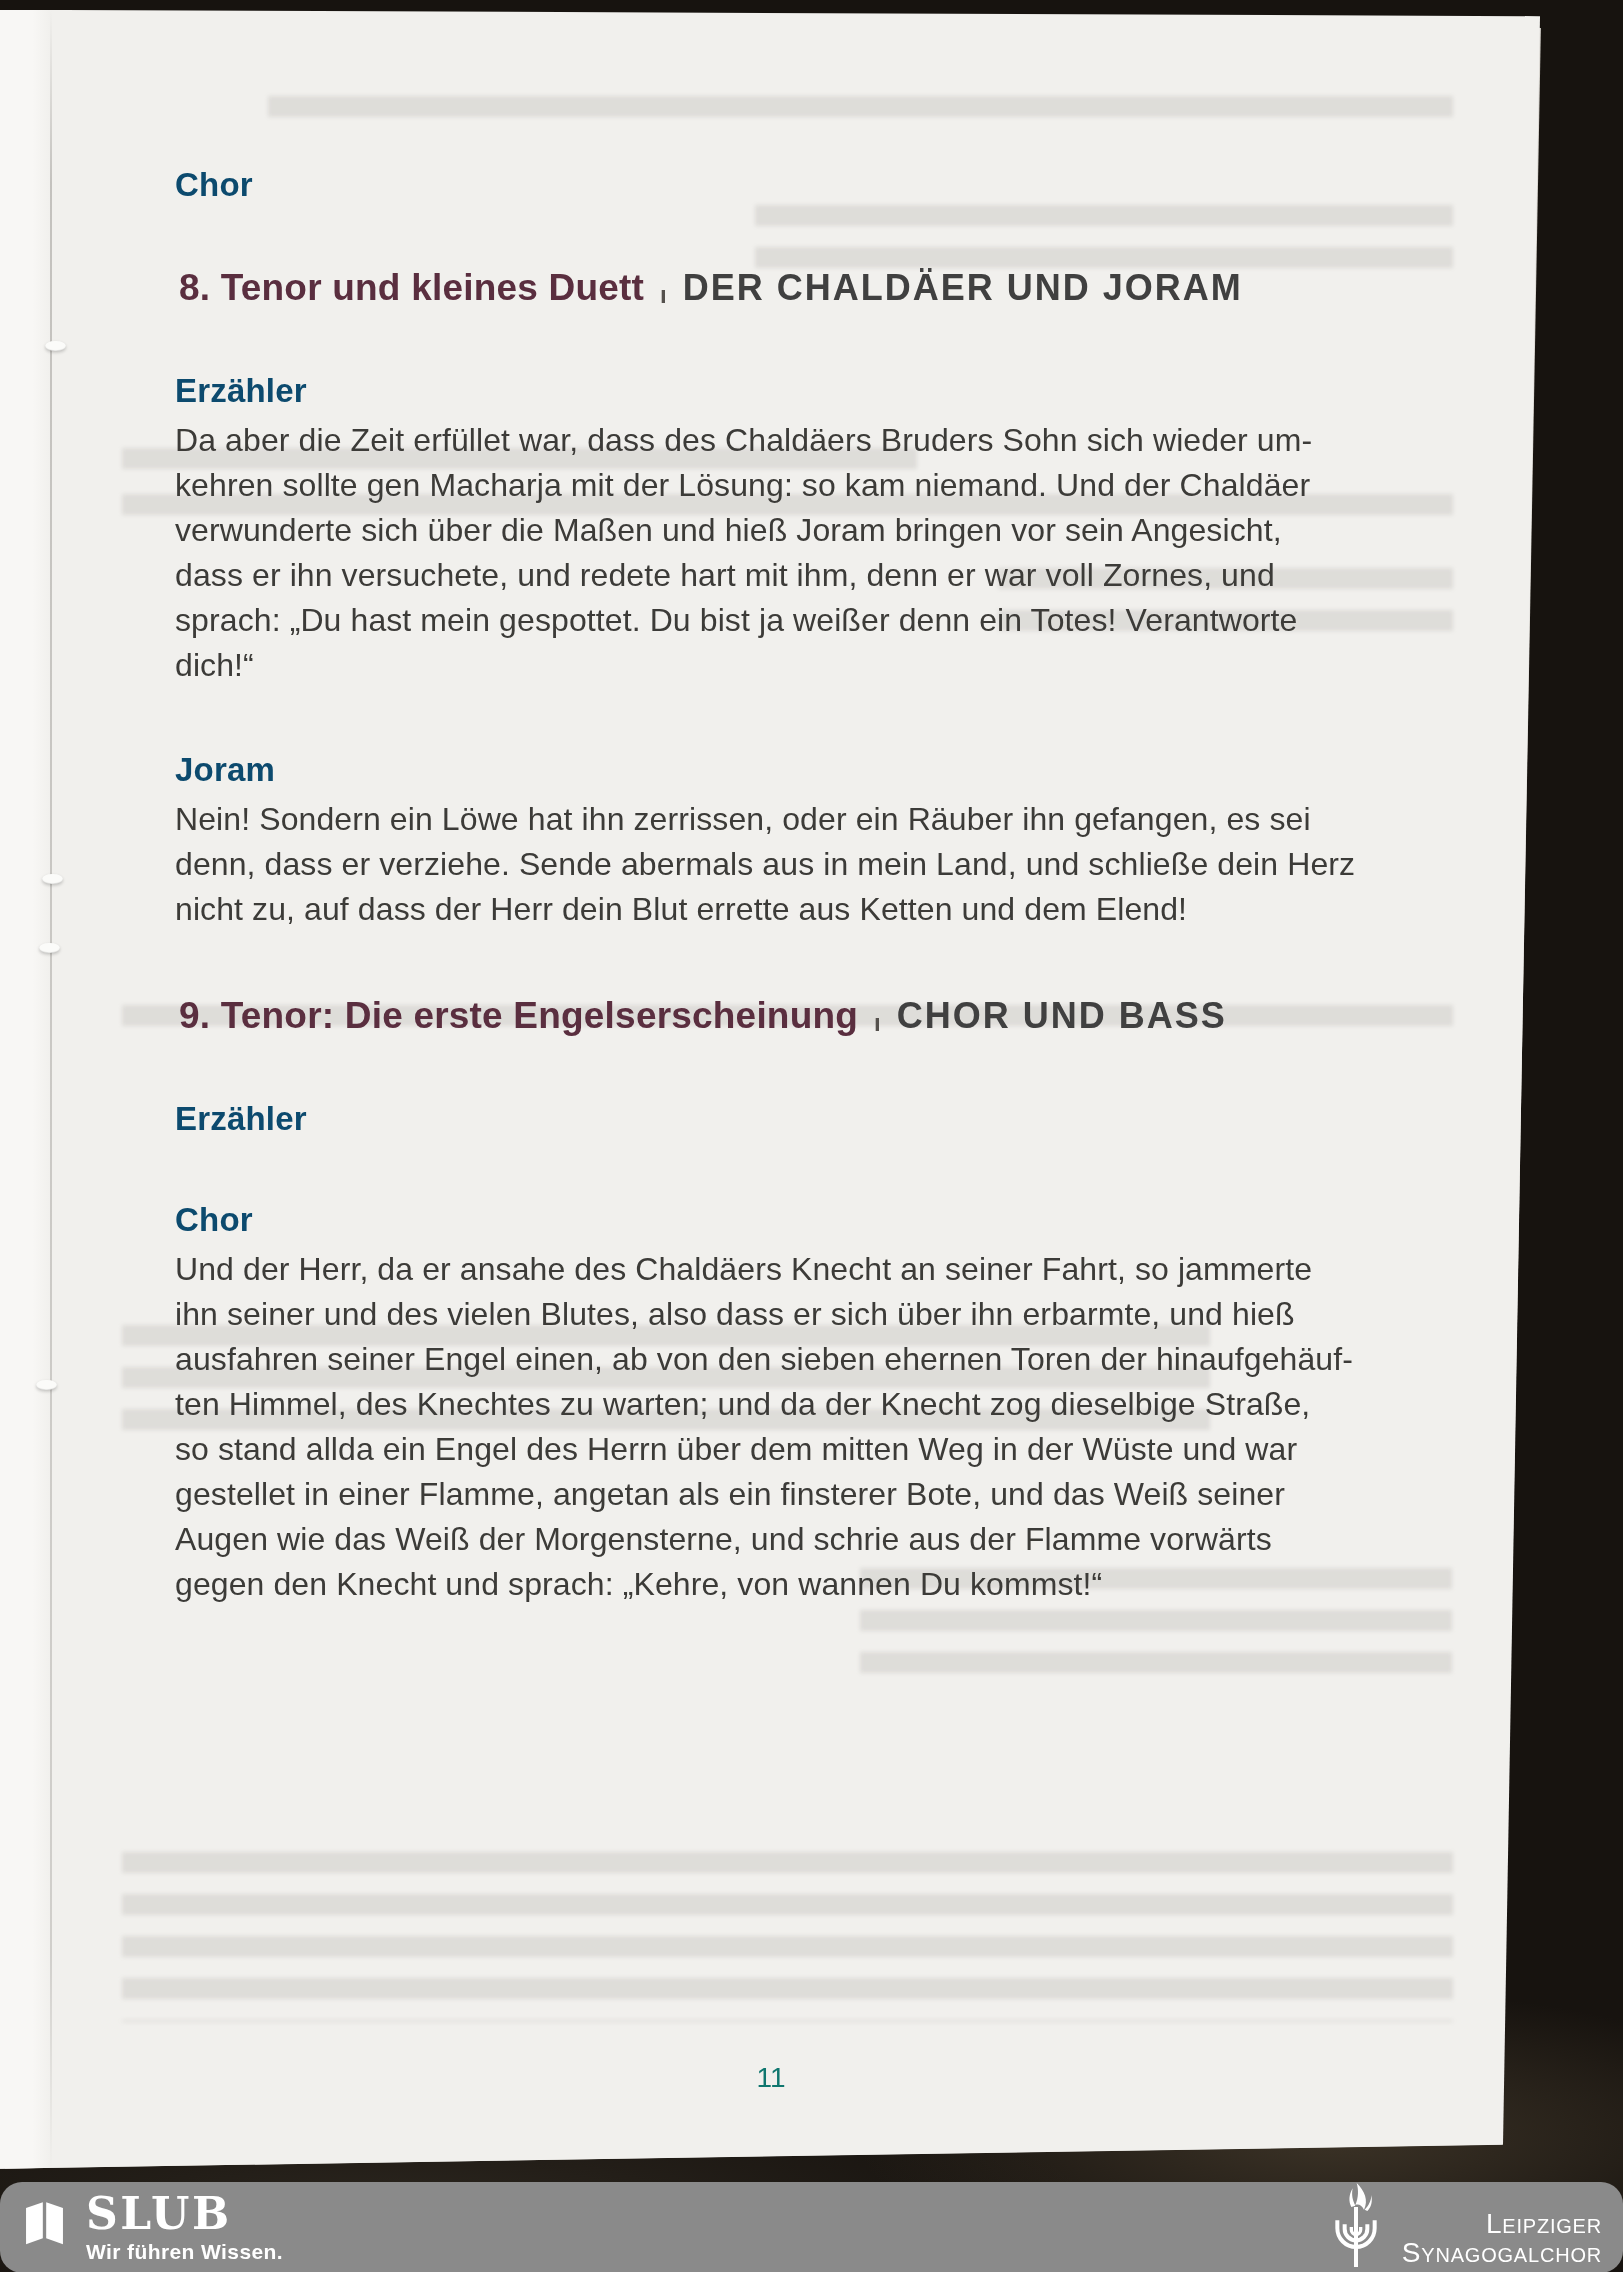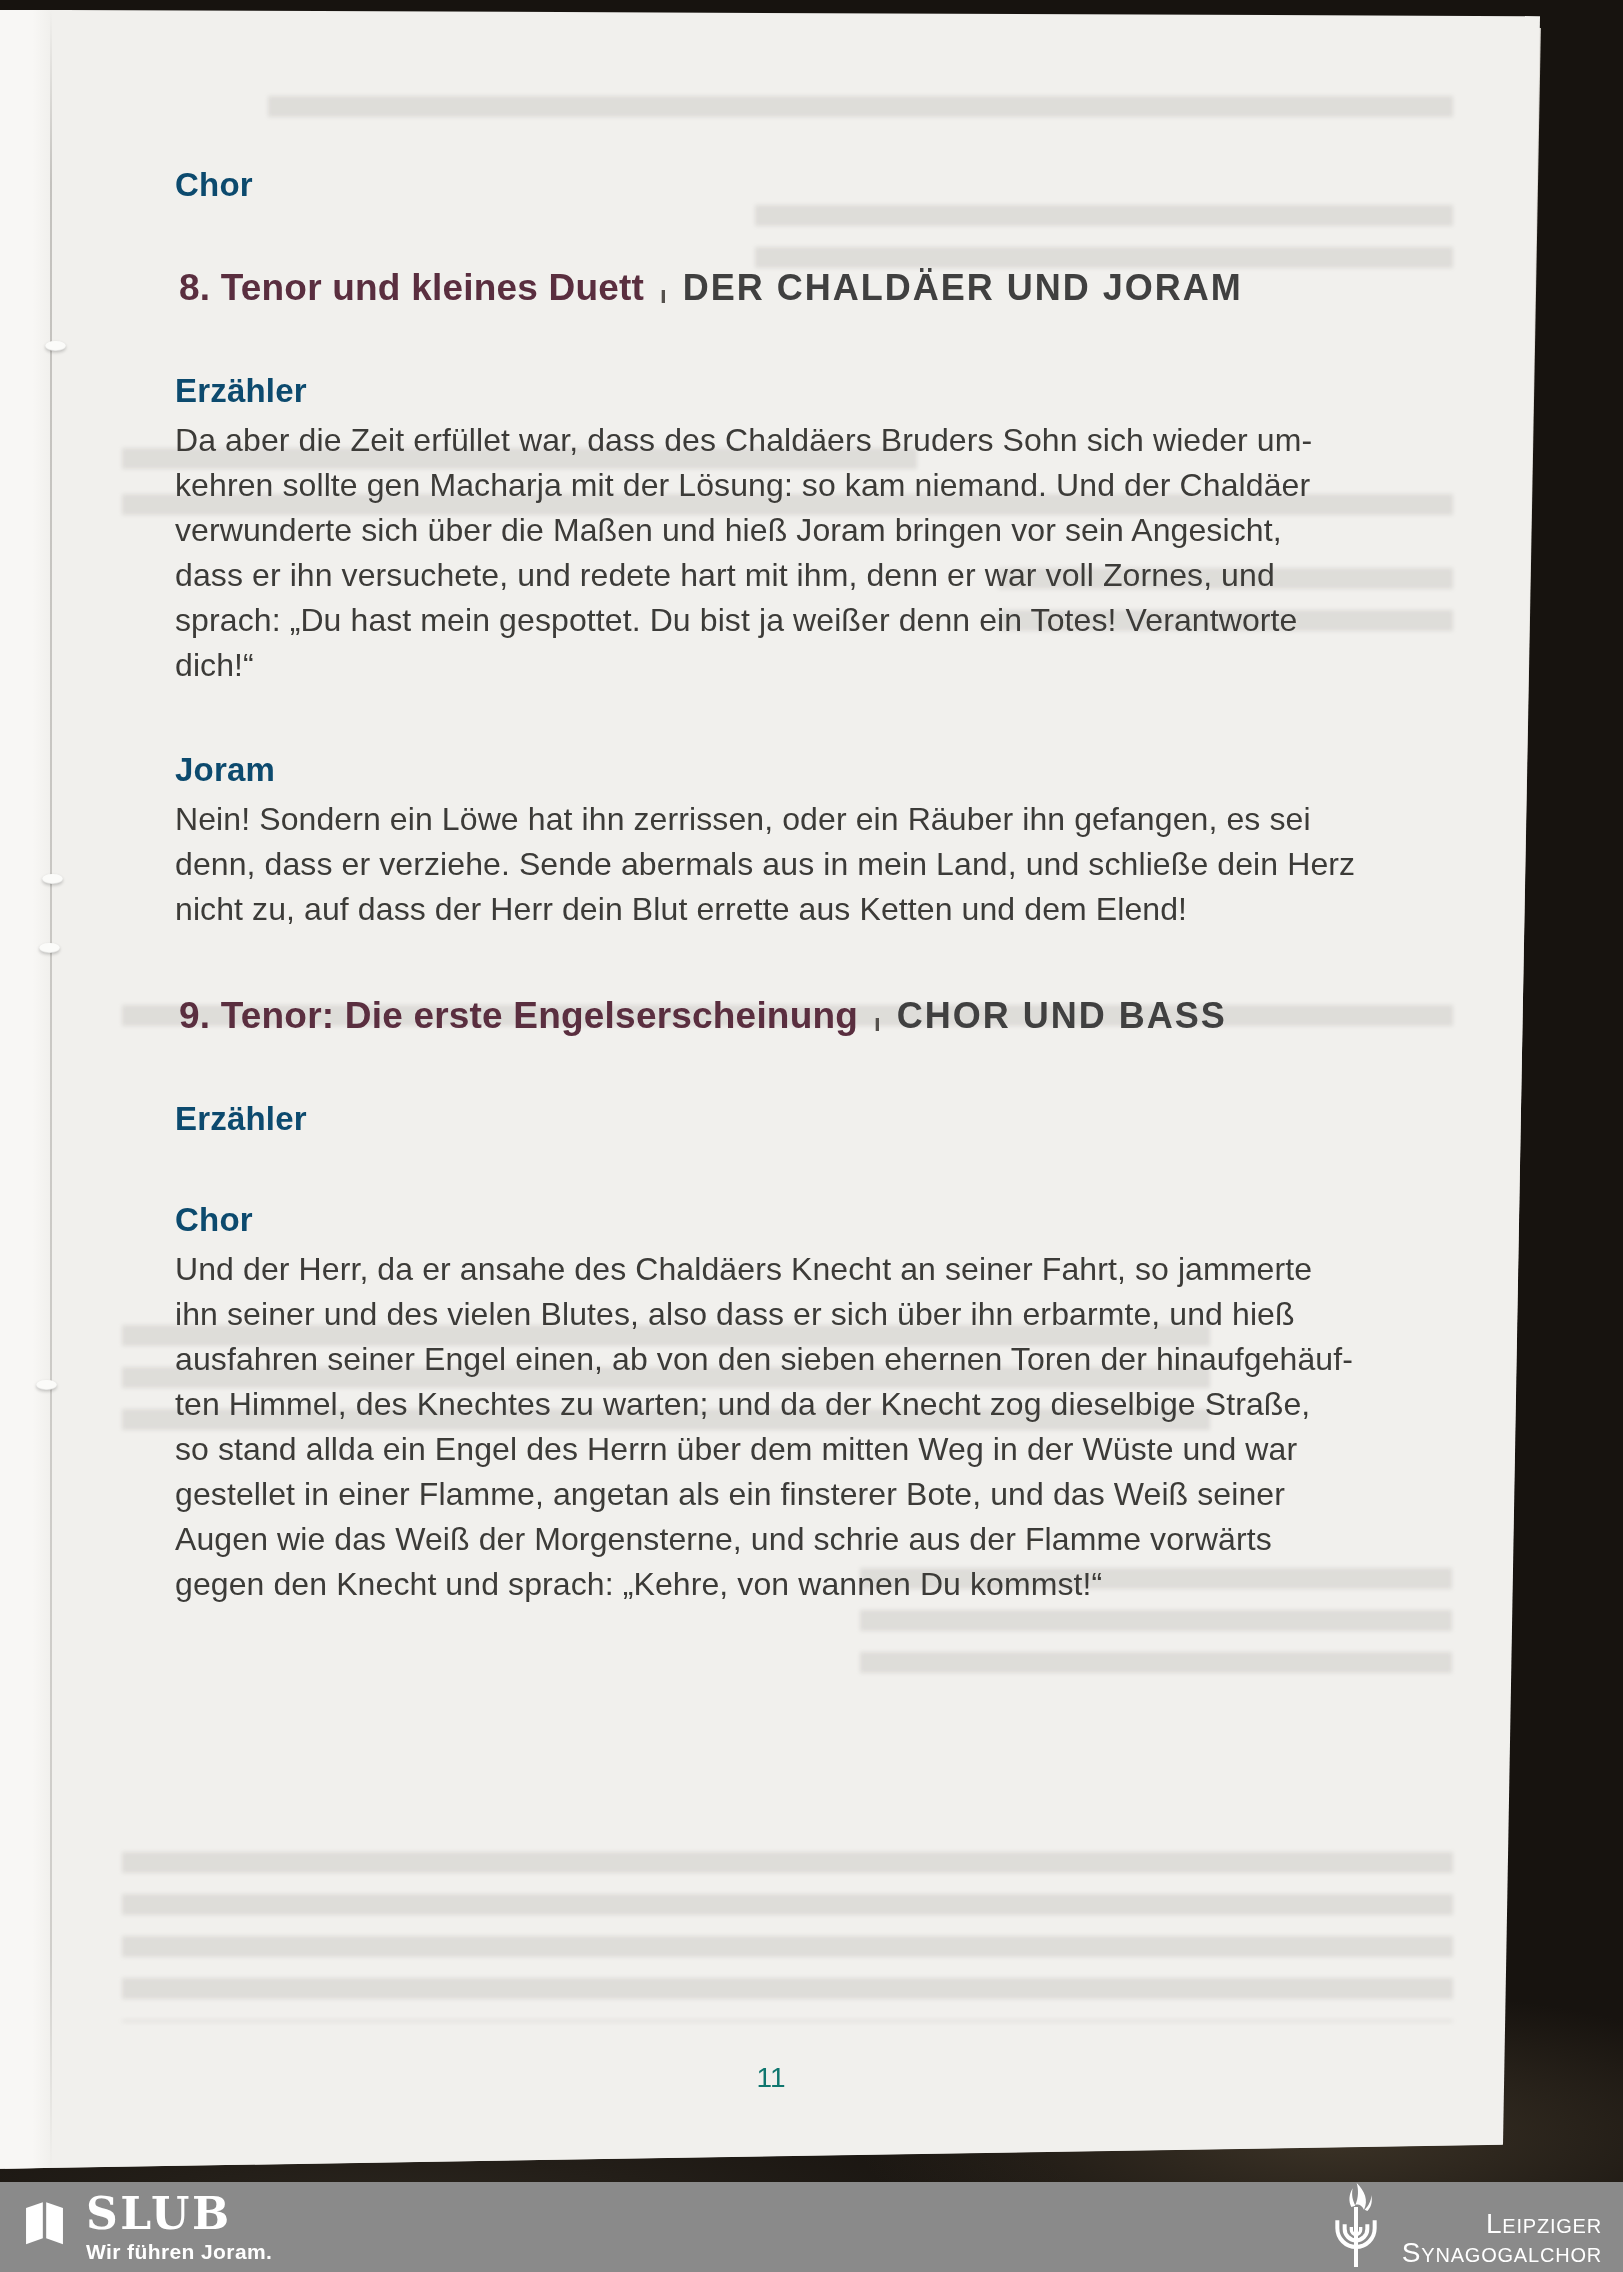--- a/index.html
+++ b/index.html
@@ -46,21 +46,21 @@
   .para{margin:0;font-size:32px;line-height:45px;color:#3c3b38;white-space:pre-line;letter-spacing:0.1px;}
   .movement{display:flex;align-items:flex-end;gap:16px;margin:0 4px 63px;}
   .movement-title{font-size:37px;font-weight:700;color:#5a2e3f;letter-spacing:0.2px;}
   .movement-sep{font-size:24px;color:#55514d;}
   .movement-sub{font-size:36px;color:#404040;letter-spacing:2px;}
   .page-number{position:absolute;left:0;top:2052px;width:1542px;text-align:center;font-size:28px;color:#0f766e;}
   
   .viewer-bar{
     position:absolute;left:0;bottom:0;width:1623px;height:91px;background:#8a8a8a;
     display:flex;align-items:center;justify-content:space-between;
-    padding:0 21px;box-sizing:border-box;
+    padding:0 21px;box-sizing:border-box;border-radius:22px;
   }
   .slub-block{display:flex;align-items:flex-start;gap:18px;}
   .slub-icon{margin-top:6.5px;}
   .slub-title{font-family:"DejaVu Serif","Liberation Serif",serif;font-weight:700;font-size:44px;line-height:44px;color:#fff;letter-spacing:2.4px;}
   .slub-tagline{font-size:21px;font-weight:700;color:#fff;margin-top:4px;letter-spacing:0.4px;}
   .partner-block{display:flex;align-items:flex-end;gap:15px;padding-bottom:4.9px;}
   .partner-text{color:#fff;font-variant:small-caps;text-align:right;font-size:28px;line-height:29px;letter-spacing:0.8px;}
   .menorah{margin-bottom:-3.2px;}
 </style>
 </head>
@@ -145,21 +145,21 @@
 <footer class="viewer-bar">
   <div class="slub-block">
     <span class="slub-icon">
       <svg width="47" height="47" viewBox="0 0 56 56">
         <path d="M6 12 L26 5 L26 48 L6 55 Z" fill="#ffffff"></path>
         <path d="M30 5 L50 12 L50 55 L30 48 Z" fill="#ffffff"></path>
       </svg>
     </span>
     <div>
       <div class="slub-title">SLUB</div>
-      <div class="slub-tagline">Wir führen Joram.</div>
+      <div class="slub-tagline">Wir führen Wissen.</div>
     </div>
   </div>
 
   <div class="partner-block">
     <span class="menorah">
       <svg width="62" height="84" viewBox="0 0 90 126">
         <g fill="none" stroke="#ffffff">
           <rect x="42" y="36" width="6" height="90" fill="#ffffff" stroke="none"></rect>
           <path d="M17 56 v12 a28 28 0 0 0 56 0 v-12" stroke-width="6"></path>
           <path d="M28 62 v7 a17 17 0 0 0 34 0 v-7" stroke-width="6"></path>

